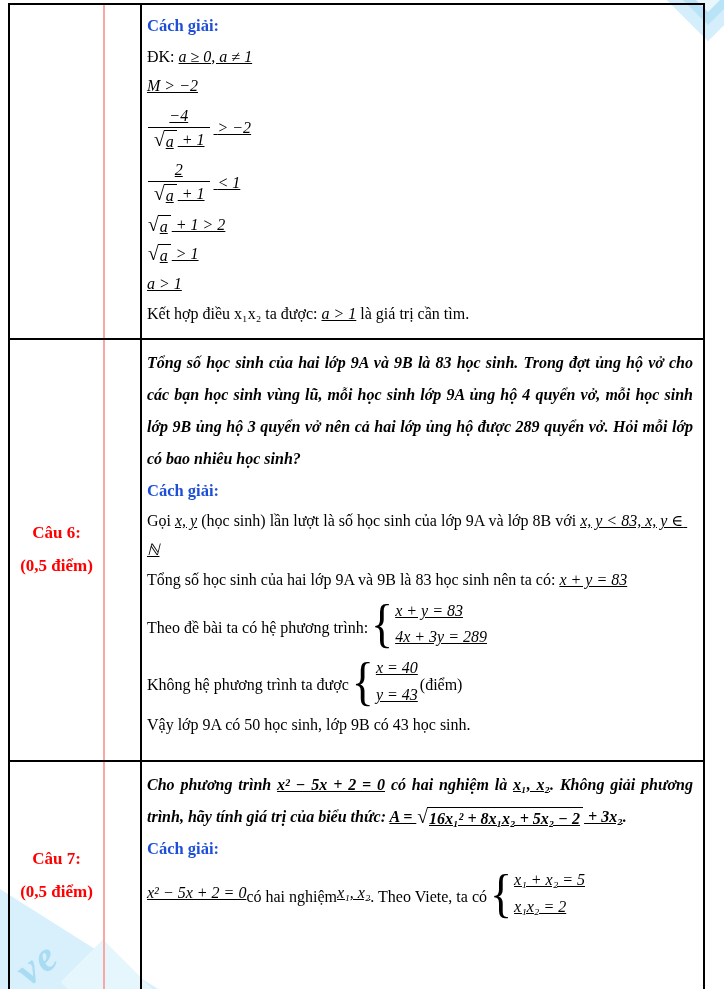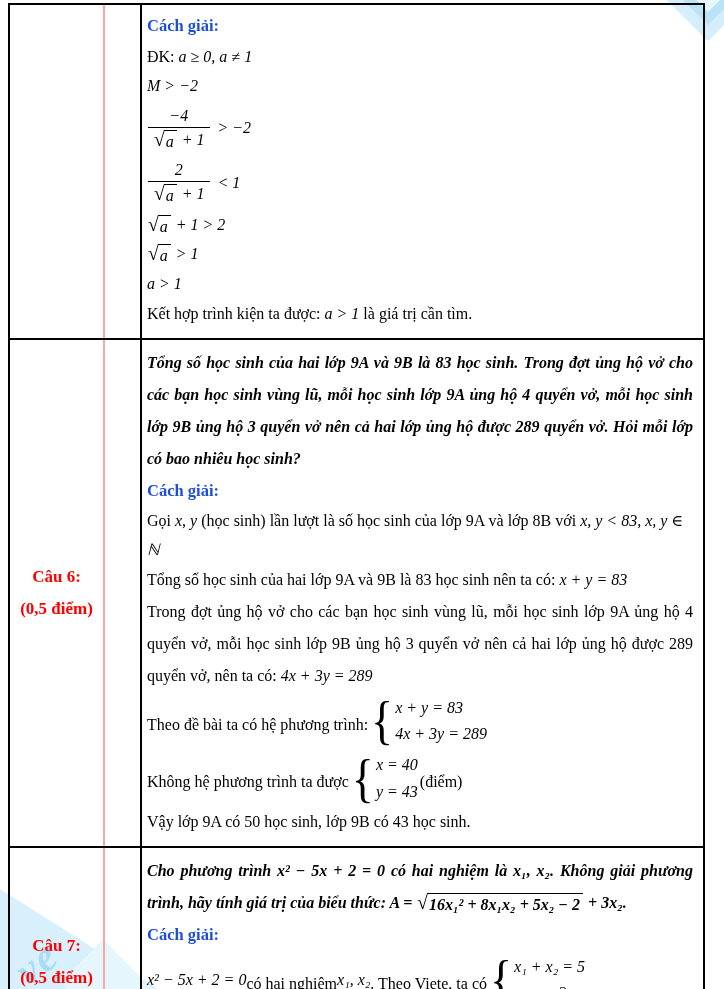--- a/index.html
+++ b/index.html
@@ -65,21 +65,21 @@
 
   
   .heading { color: #1d4ed8; font-weight: bold; font-size: 16.5px; line-height: 1.85; }
   .line { line-height: 1.8; margin: 1px 0; }
   .line.tall { display: flex; align-items: center; min-height: 50px; flex-wrap: wrap; }
   .para { line-height: 2.0; text-align: justify; margin: 1px 0; }
   .para.statement { font-weight: bold; font-style: italic; }
 
   .t-plain { font-style: normal; margin-top: 8px; }
   .t-bi { font-weight: bold; font-style: italic; }
-  .t-math { font-style: italic; white-space: pre-wrap; }
+  .t-math { font-style: italic; white-space: pre-wrap; text-decoration: underline; }
 
   
   .frac {
     display: inline-flex; flex-direction: column; align-items: center;
     vertical-align: middle; margin: 3px 4px 3px 1px; text-align: center;
   }
   .frac .num { display: block; padding: 0 8px; line-height: 1.35; }
   .frac .den { display: block; border-top: 1.5px solid #000; padding: 0 5px; line-height: 1.45; }
 
   .sqrt { display: inline-flex; align-items: stretch; vertical-align: middle; margin: 0 1px; }
@@ -135,35 +135,34 @@
         </div>
         <div class="line"><span class="sqrt">
             <span class="radical">√</span>
             <span class="radicand"><span class="t-math">a</span></span>
           </span><span class="t-math"> + 1 &gt; 2</span></div>
         <div class="line"><span class="sqrt">
             <span class="radical">√</span>
             <span class="radicand"><span class="t-math">a</span></span>
           </span><span class="t-math"> &gt; 1</span></div>
         <div class="line"><span class="t-math">a &gt; 1</span></div>
-        <div class="line"><span class="t-plain">Kết hợp trình kiện ta được: </span><span class="t-math">a &gt; 1</span><span class="t-plain"> là giá trị cần tìm.</span></div>
+        <div class="line"><span class="t-plain">Kết hợp điều x₁x₂ ta được: </span><span class="t-math">a &gt; 1</span><span class="t-plain"> là giá trị cần tìm.</span></div>
       </div>
     </div>
     <div class="t-row row-2">
       <div class="cell c-label">
         <div class="q-label">Câu 6:</div>
         <div class="q-points">(0,5 điểm)</div>
       </div>
       <div class="cell c-mid"></div>
       <div class="cell c-content">
         <div class="para statement"><span class="t-bi">Tổng số học sinh của hai lớp 9A và 9B là 83 học sinh. Trong đợt ủng hộ vở cho các bạn học sinh vùng lũ, mỗi học sinh lớp 9A ủng hộ 4 quyển vở, mỗi học sinh lớp 9B ủng hộ 3 quyển vở nên cả hai lớp ủng hộ được 289 quyển vở. Hỏi mỗi lớp có bao nhiêu học sinh?</span></div>
         <div class="heading">Cách giải:</div>
         <div class="line"><span class="t-plain">Gọi </span><span class="t-math">x, y</span><span class="t-plain"> (học sinh) lần lượt là số học sinh của lớp 9A và lớp 8B với </span><span class="t-math">x, y &lt; 83, x, y ∈ ℕ</span></div>
         <div class="line"><span class="t-plain">Tổng số học sinh của hai lớp 9A và 9B là 83 học sinh nên ta có: </span><span class="t-math">x + y = 83</span></div>
-        <div class="para"><span class="t-plain">Trong đợt ủng hộ vở cho các bạn học sinh vùng lũ, mỗi học sinh lớp 9A ủng hộ 4 quyển vở, mỗi học sinh lớp 9B ủng hộ 3 quyển vở nên cả hai lớp ủng hộ được 289 quyển vở, nên ta có: </span><span class="t-math">4x + 3y = 289</span></div>
         <div class="line tall">
           <span class="t-plain">Theo đề bài ta có hệ phương trình: </span>
           <span class="system">
             <span class="brace">{</span>
             <span class="sysrows">
               <span class="sysrow"><span class="t-math">x + y = 83</span></span>
               <span class="sysrow"><span class="t-math">4x + 3y = 289</span></span>
             </span>
           </span>
         </div>

